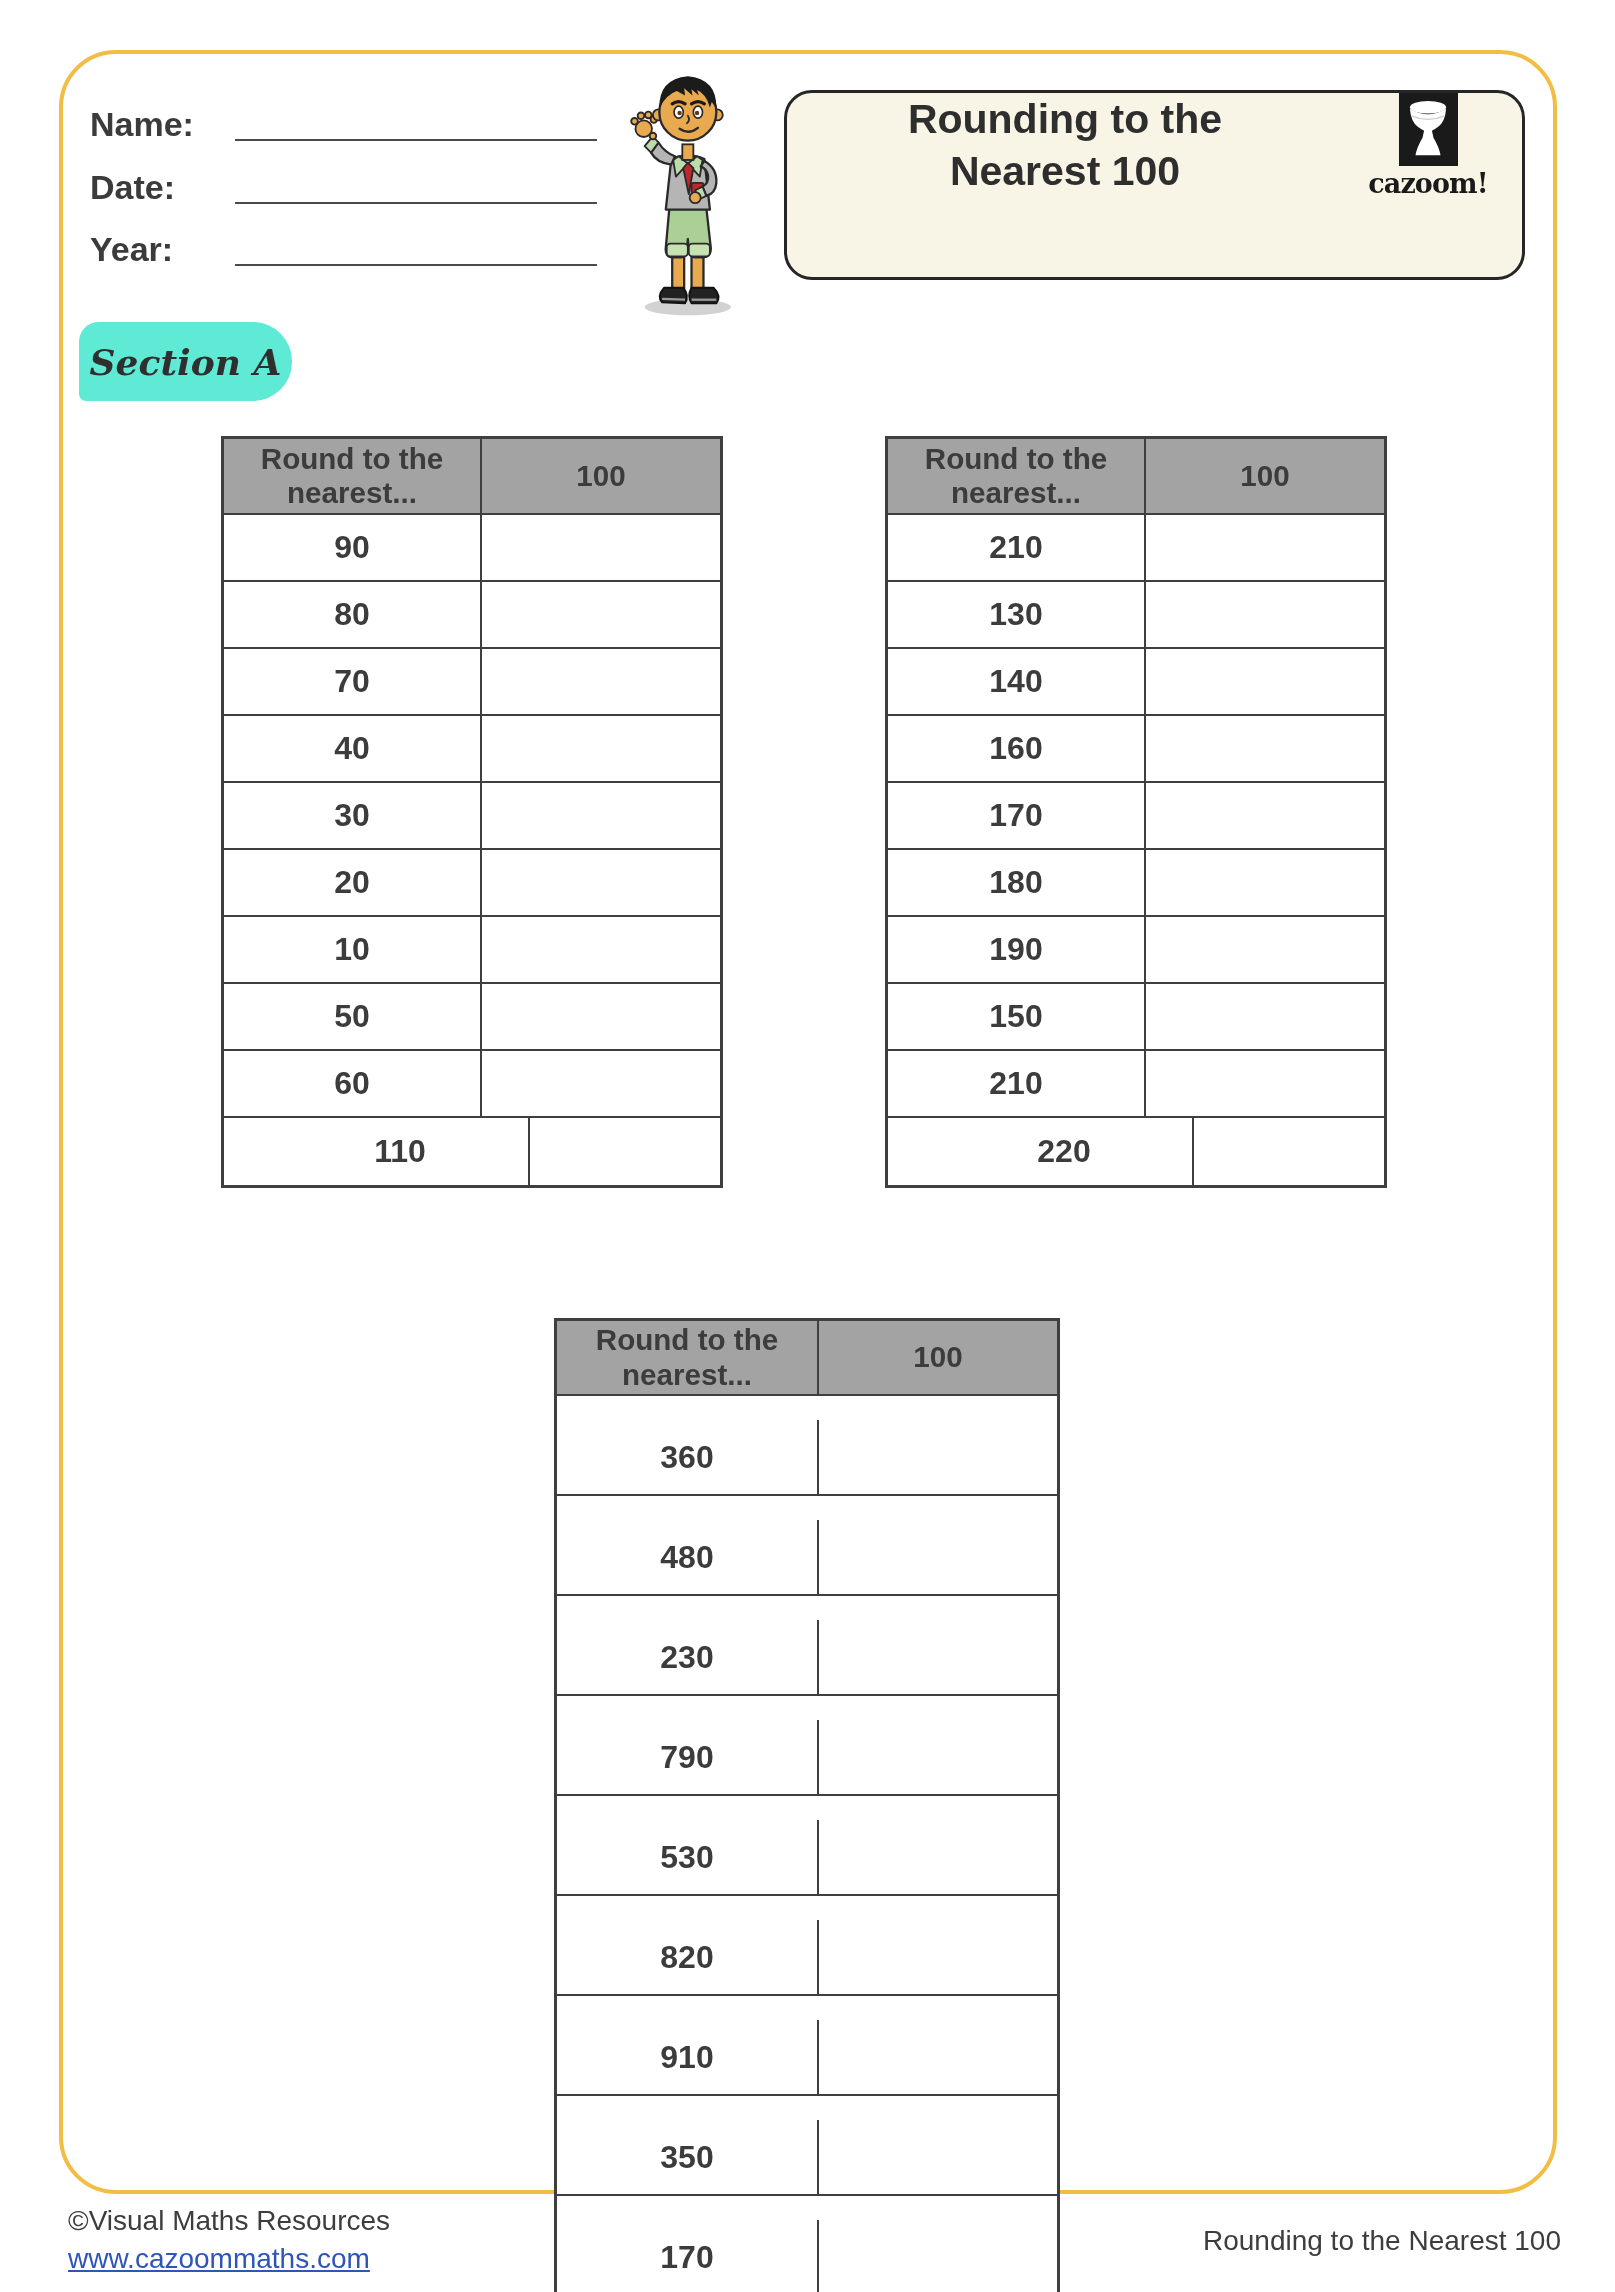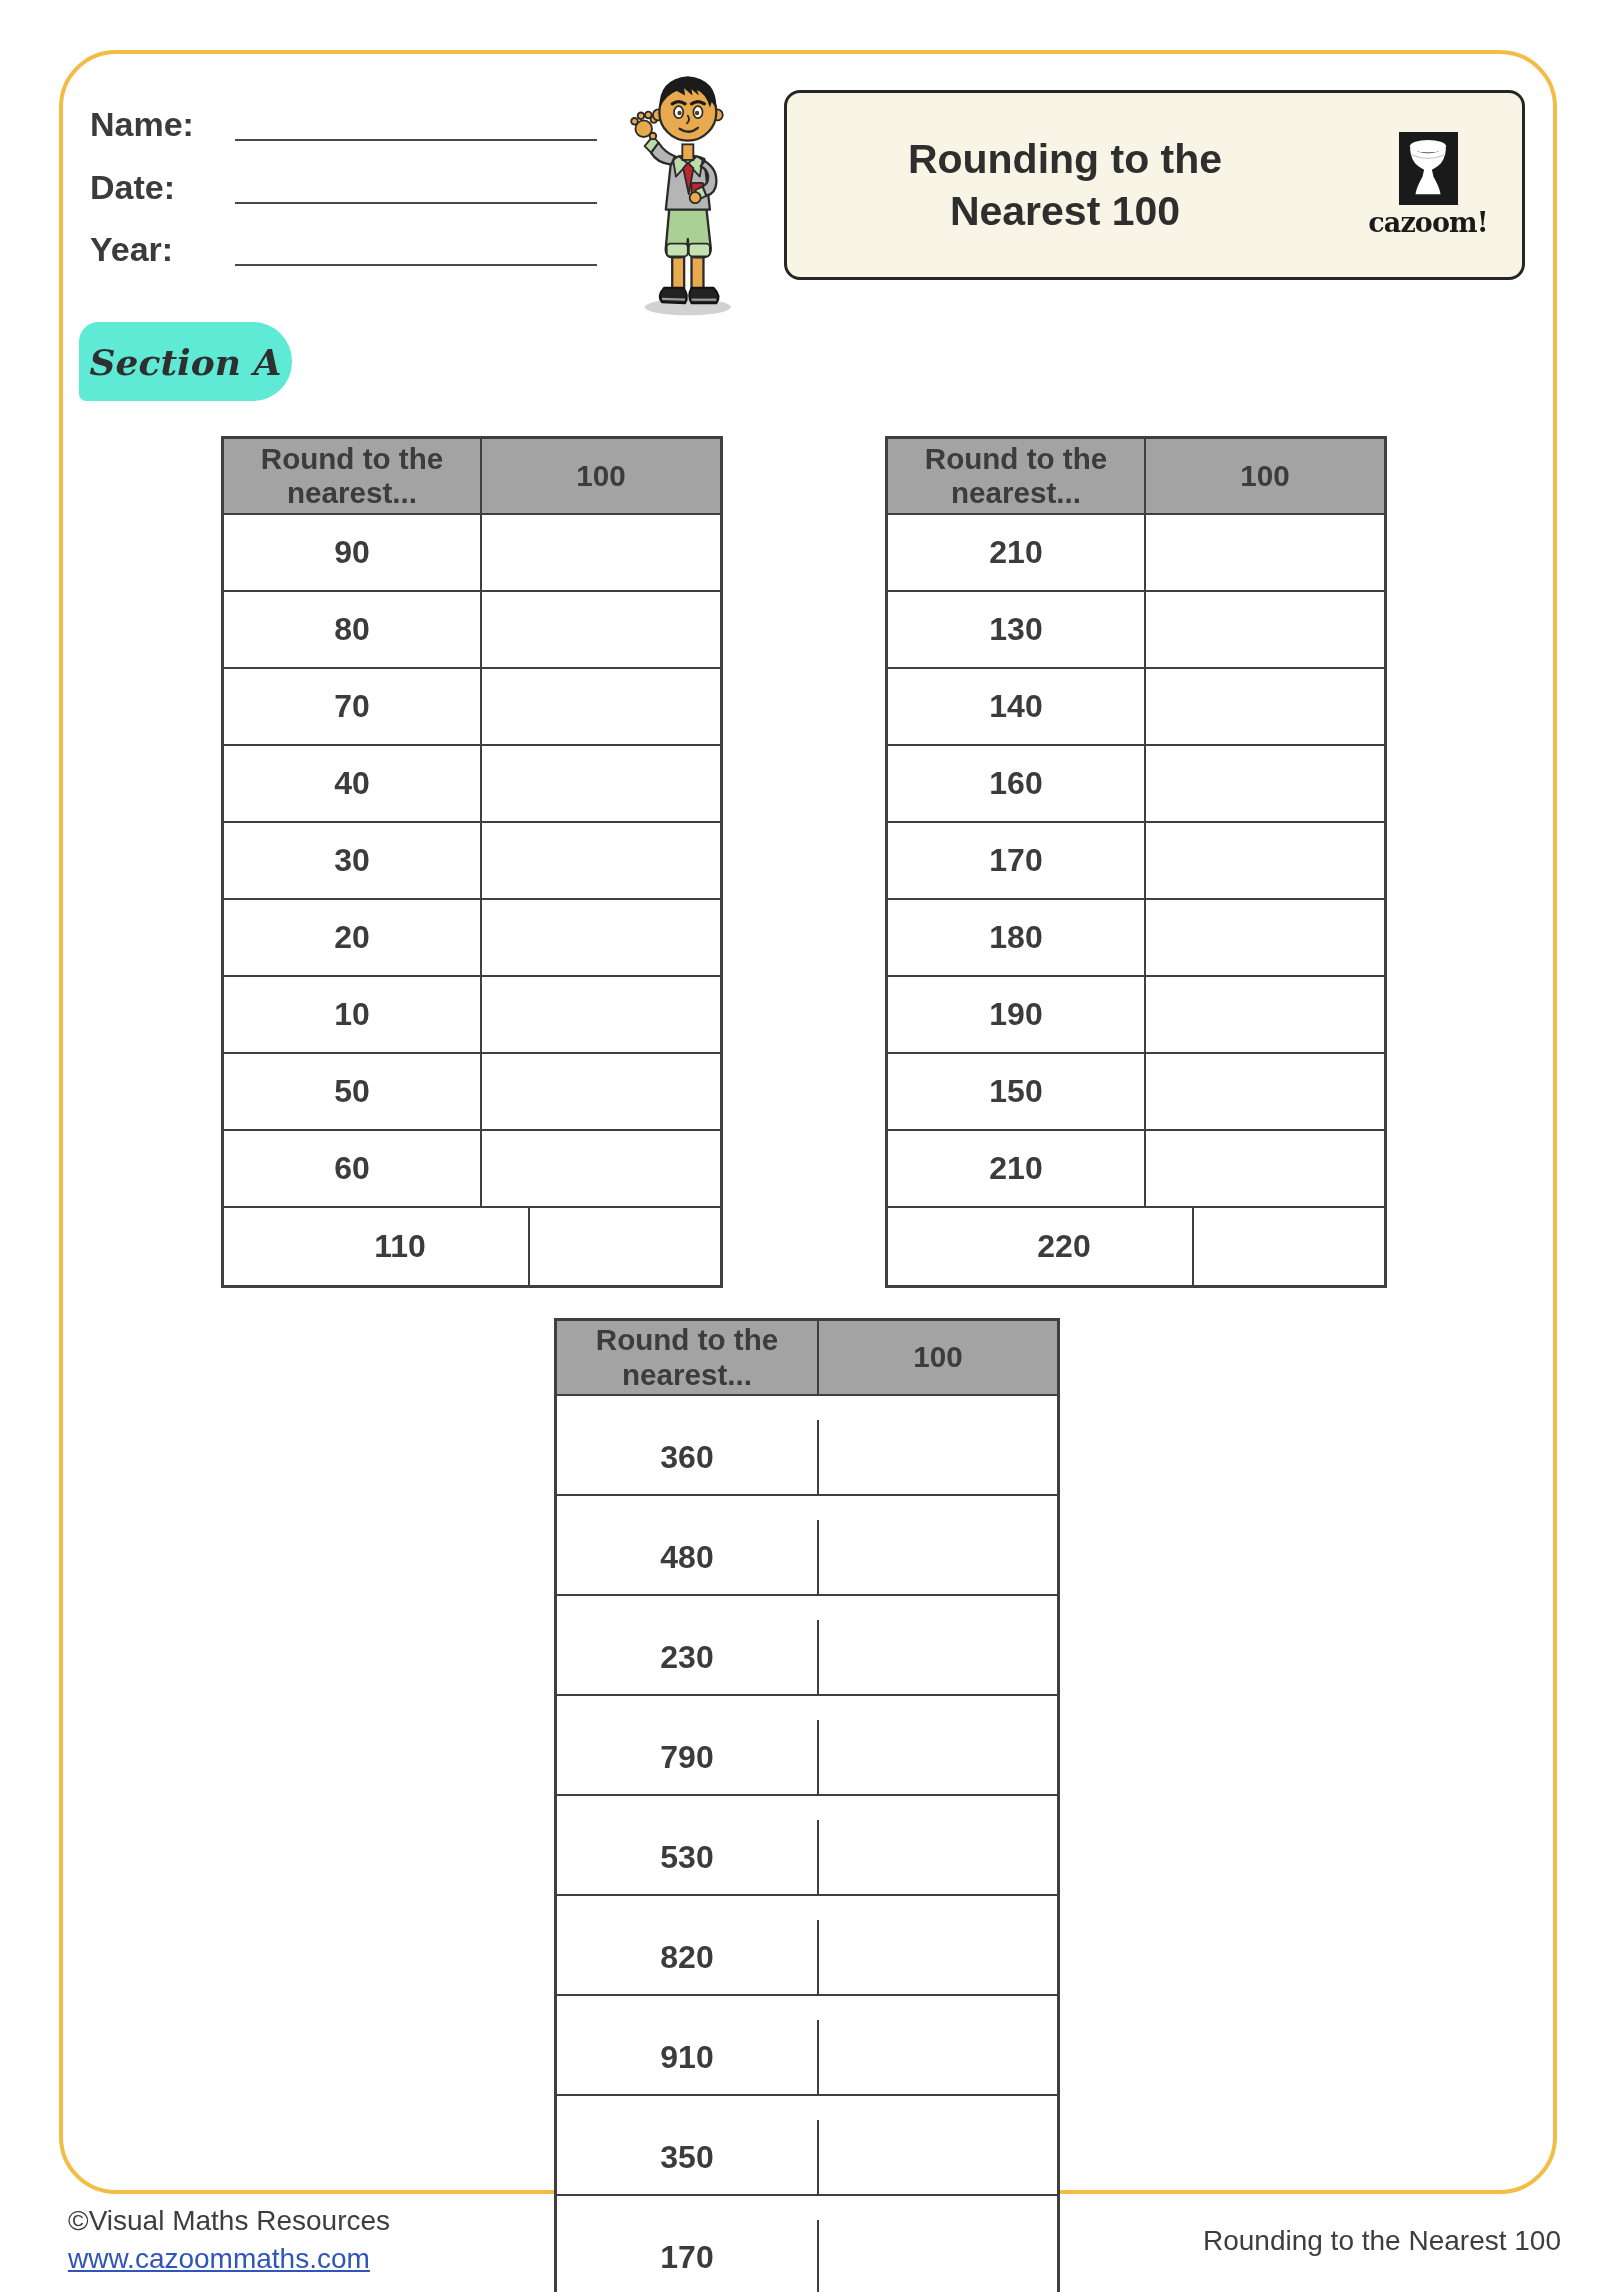--- a/index.html
+++ b/index.html
@@ -17,22 +17,22 @@
   
   .id-block { position:absolute; left:90px; top:100px; }
   .id-row { display:flex; align-items:flex-end; height:41px; margin-bottom:21.5px; }
   .id-row .lbl { width:145px; font-weight:bold; font-size:34px; line-height:1; color:#3b3b3b; }
   .id-row .line { width:362px; height:36px; border-bottom:2.7px solid #4a4a4a; }
   
   .boy { position:absolute; left:627px; top:57px; width:118px; height:262px; }
   
   .title-box {
     position:absolute; left:784px; top:90px; width:741px; height:190px;
-    background:#f9f5e6; border:3.6px solid #262626; border-radius:16px;
-    box-sizing:border-box; display:flex; align-items:center;
+    background:#f9f5e6; border:3.6px solid #262626; border-radius:28px;
+    box-sizing:border-box; display:flex; 
   }
   .title-text {
     flex:1; text-align:center; font-size:41px; font-weight:bold;
     color:#2e2e2e; line-height:1.28;
   }
   .logo { width:170px; display:flex; flex-direction:column; align-items:center; margin-right:9px; }
   .logo-square { width:59px; height:73px; background:#1a1a1a; display:flex; align-items:center; justify-content:center; }
   .logo-square svg { width:52px; height:66px; }
   .logo-text {
     margin-top:1.8px; font-family:"DejaVu Serif", serif; font-weight:bold;
@@ -58,21 +58,21 @@
   .cell {
     box-sizing:border-box; display:flex; align-items:center; justify-content:center;
     font-weight:bold; color:#3c3c3c;
   }
   .cell.c1 { border-right:2.7px solid #3f3f3f; }
   .hrow { background:#a3a3a3; }
   .hrow .cell { font-size:29.6px; line-height:1.15; text-align:center; }
   .vrow .cell { font-size:32px; }
   .t12 { left:0; top:436px; width:502px; }
   .t12 .hrow { height:76px; }
-  .t12 .trow.vrow { height:77px; }
+  .t12 .trow.vrow { height:67px; }
   .t12 .c1 { width:258px; }
   .t12 .c2 { flex:1; }
   #table1 { left:221px; }
   #table2 { left:885px; }
   #table3 { left:554px; top:1318px; width:506px; }
   #table3 .hrow { height:75px; }
   #table3 .trow.vrow { height:76px;margin-top:24px; }
   #table3 .c1 { width:262px; }
   #table3 .c2 { flex:1; }
   

